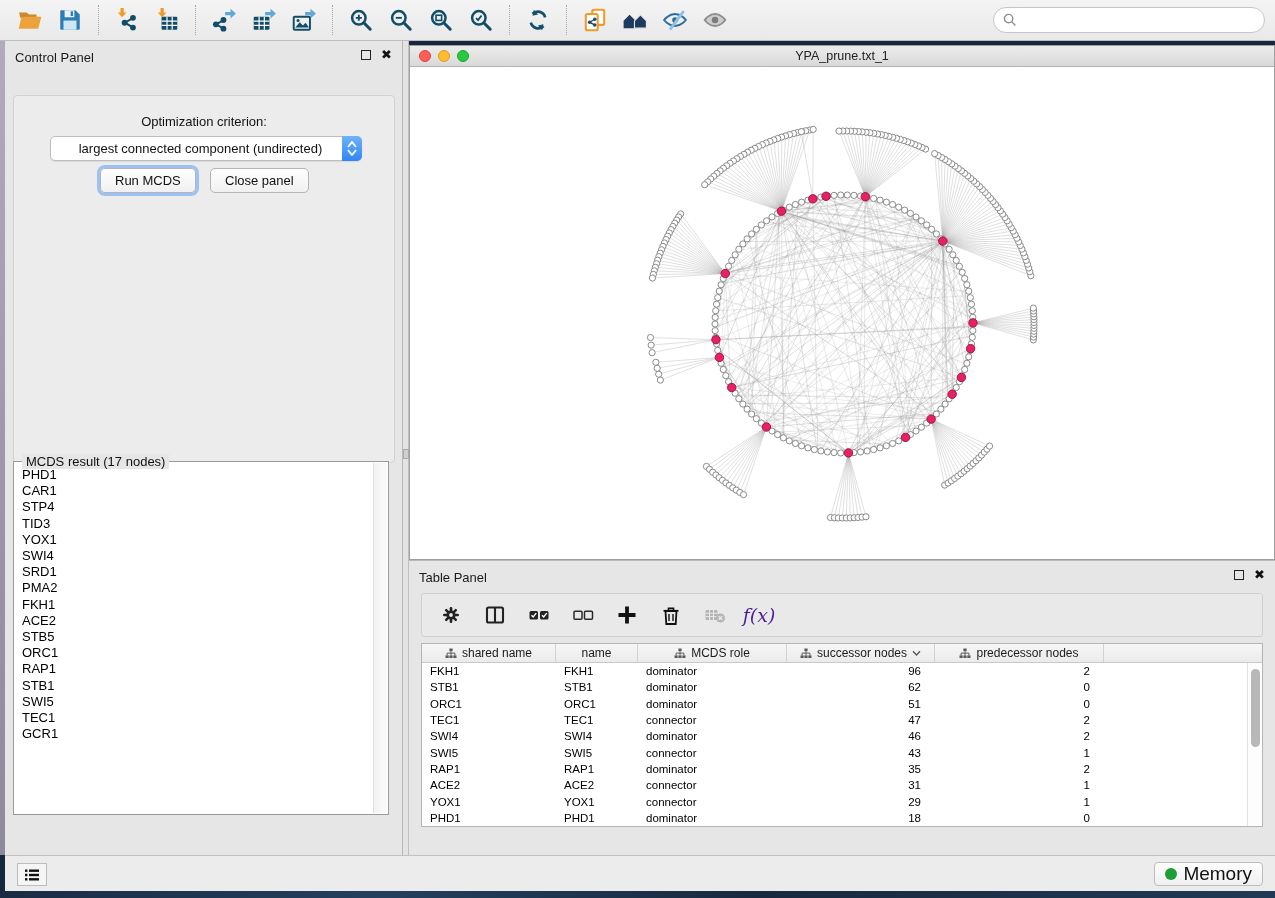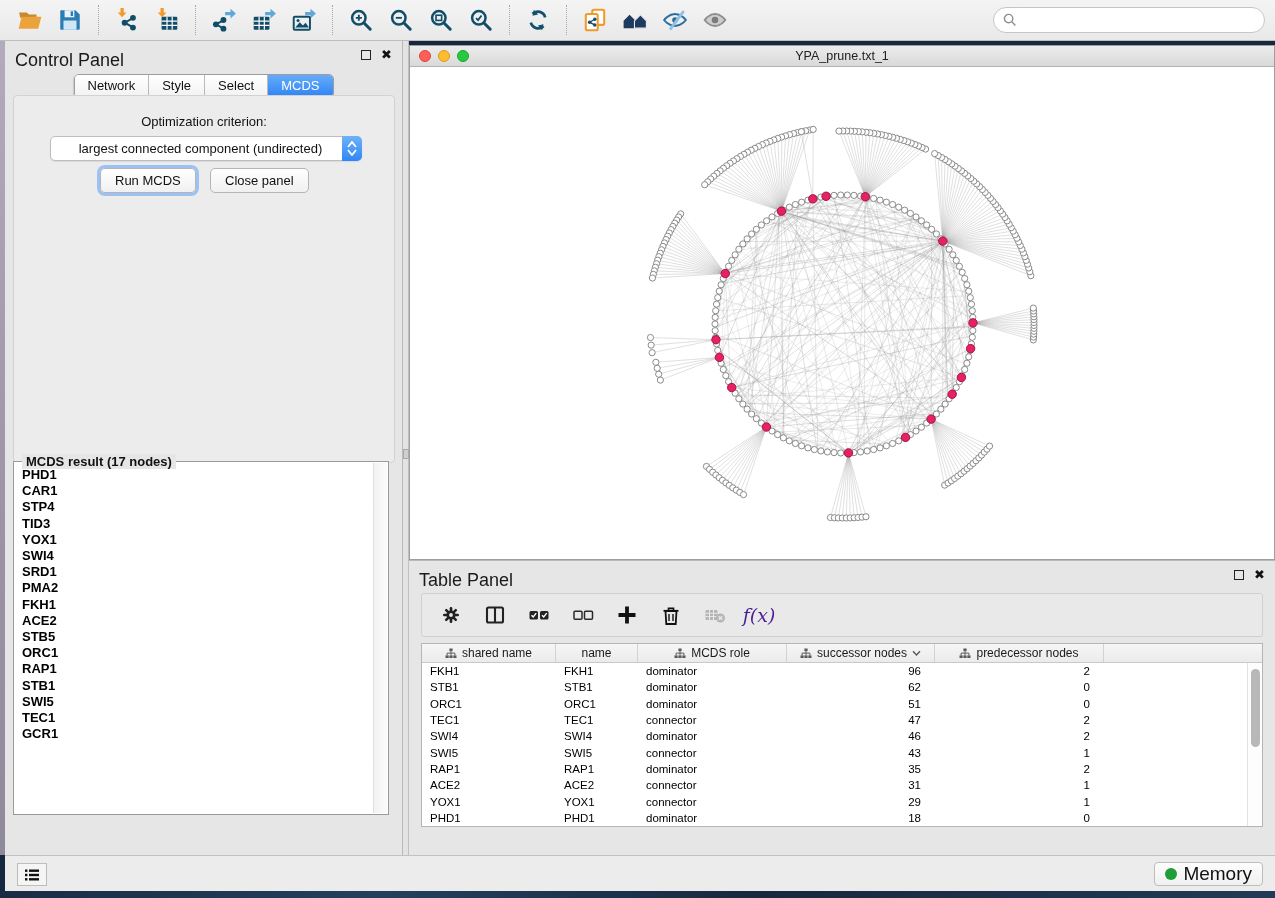--- a/index.html
+++ b/index.html
@@ -19,21 +19,21 @@
   .tb-btn svg { width:26px; height:26px; }
   .tb-sep { width:1px; height:30px; margin:0 8px; border-left:1px dotted #a8a8a8; }
   #search-wrap { margin-left:auto; position:relative; }
   #search-input { width:272px; height:26px; border:1px solid #c6c6c6; border-radius:13px;
     background:#fff; padding:0 10px 0 30px; font-size:13px; color:#333; outline:none; }
   .search-glass { position:absolute; left:10px; top:6px; width:14px; height:14px; }
 
   
   #control-panel { position:absolute; left:5px; top:41px; width:398px; height:814px;
     background:#e6e6e6; border-right:1px solid #b9b9b9; }
-  .panel-title { font-size:18px; color:#1a1a1a; position:absolute; left:10px; top:9px; }
+  .panel-title { font-size:13px; color:#1a1a1a; position:absolute; left:10px; top:9px; }
   .panel-btns { position:absolute; top:9px; right:10px; display:flex; gap:10px; align-items:center; }
   .float-box { width:10px; height:10px; border:1.6px solid #222; display:inline-block; cursor:pointer; }
   .close-x { font-size:13px; font-weight:bold; color:#111; line-height:10px; cursor:pointer; }
 
   .seg { position:absolute; display:flex; border:1px solid #9c9c9c; border-radius:5px;
     background:#fff; overflow:hidden; box-shadow:0 1px 1px rgba(0,0,0,.12); }
   .seg button { border:none; background:linear-gradient(#ffffff,#f2f2f2); padding:3px 13px;
     font-size:13px; color:#111; border-right:1px solid #b9b9b9; cursor:pointer;
     font-family:inherit; line-height:16px; }
   .seg button:last-child { border-right:none; }
@@ -51,21 +51,21 @@
     background:linear-gradient(#6db3f9,#2f86f6); display:flex; flex-direction:column;
     align-items:center; justify-content:center; gap:1px; }
   .stepper svg { width:10px; height:7px; }
   .mac-btn { position:absolute; height:25px; background:linear-gradient(#ffffff,#f0f0f0);
     border:1px solid #b5b5b5; border-radius:5px; font-size:13px; color:#111; cursor:pointer;
     font-family:inherit; padding:0 14px; }
   #run-btn { left:86px; top:72px; box-shadow:0 0 0 3px rgba(105,165,250,.6); }
   #close-panel-btn { left:196px; top:72px; }
 
   #mcds-fieldset { position:absolute; left:8px; top:420px; width:376px; height:354px;
-    border:1px solid #9a9a9a; background:#fff;font-weight:bold; }
+    border:1px solid #9a9a9a; background:#fff; }
   #mcds-legend { position:absolute; top:-8px; left:8px; background:#e6e6e6; padding:0 4px;
     font-size:13px; color:#111; }
   #mcds-list { position:absolute; inset:1px 15px 1px 1px; overflow:hidden; padding:4px 0 0 7px; }
   #mcds-list div { font-size:13px; line-height:16.2px; color:#000; }
   #mcds-scroll { position:absolute; top:1px; right:1px; bottom:1px; width:14px;
     background:linear-gradient(90deg,#f2f2f2,#fbfbfb); border-left:1px solid #e0e0e0; }
 
   
   #splitter-v { position:absolute; left:403px; top:41px; width:6px; height:814px; background:#e3e3e3;
     border-right:1px solid #c0c0c0; }
@@ -268,26 +268,20 @@
     <input id="search-input" type="text" placeholder="" style="">
   </div>
 </div>
 
 <div id="control-panel">
   <span class="panel-title">Control Panel</span>
   <span class="panel-btns">
     <span class="float-box"></span>
     <span class="close-x">✖</span>
   </span>
-  <div class="seg" id="cp-tabs">
-    <button>Network</button>
-    <button>Style</button>
-    <button>Select</button>
-    <button class="active">MCDS</button>
-  </div>
 
   <div id="cp-box">
     <div id="opt-select">
       <span class="val">largest connected component (undirected)</span>
       <span class="stepper">
         <svg viewBox="0 0 10 7">
             <path d="M1 6 5 1l4 5" fill="none" stroke="#fff" stroke-width="1.8"></path>
           </svg>
         <svg viewBox="0 0 10 7">
             <path d="M1 1 5 6l4-5" fill="none" stroke="#fff" stroke-width="1.8"></path>

